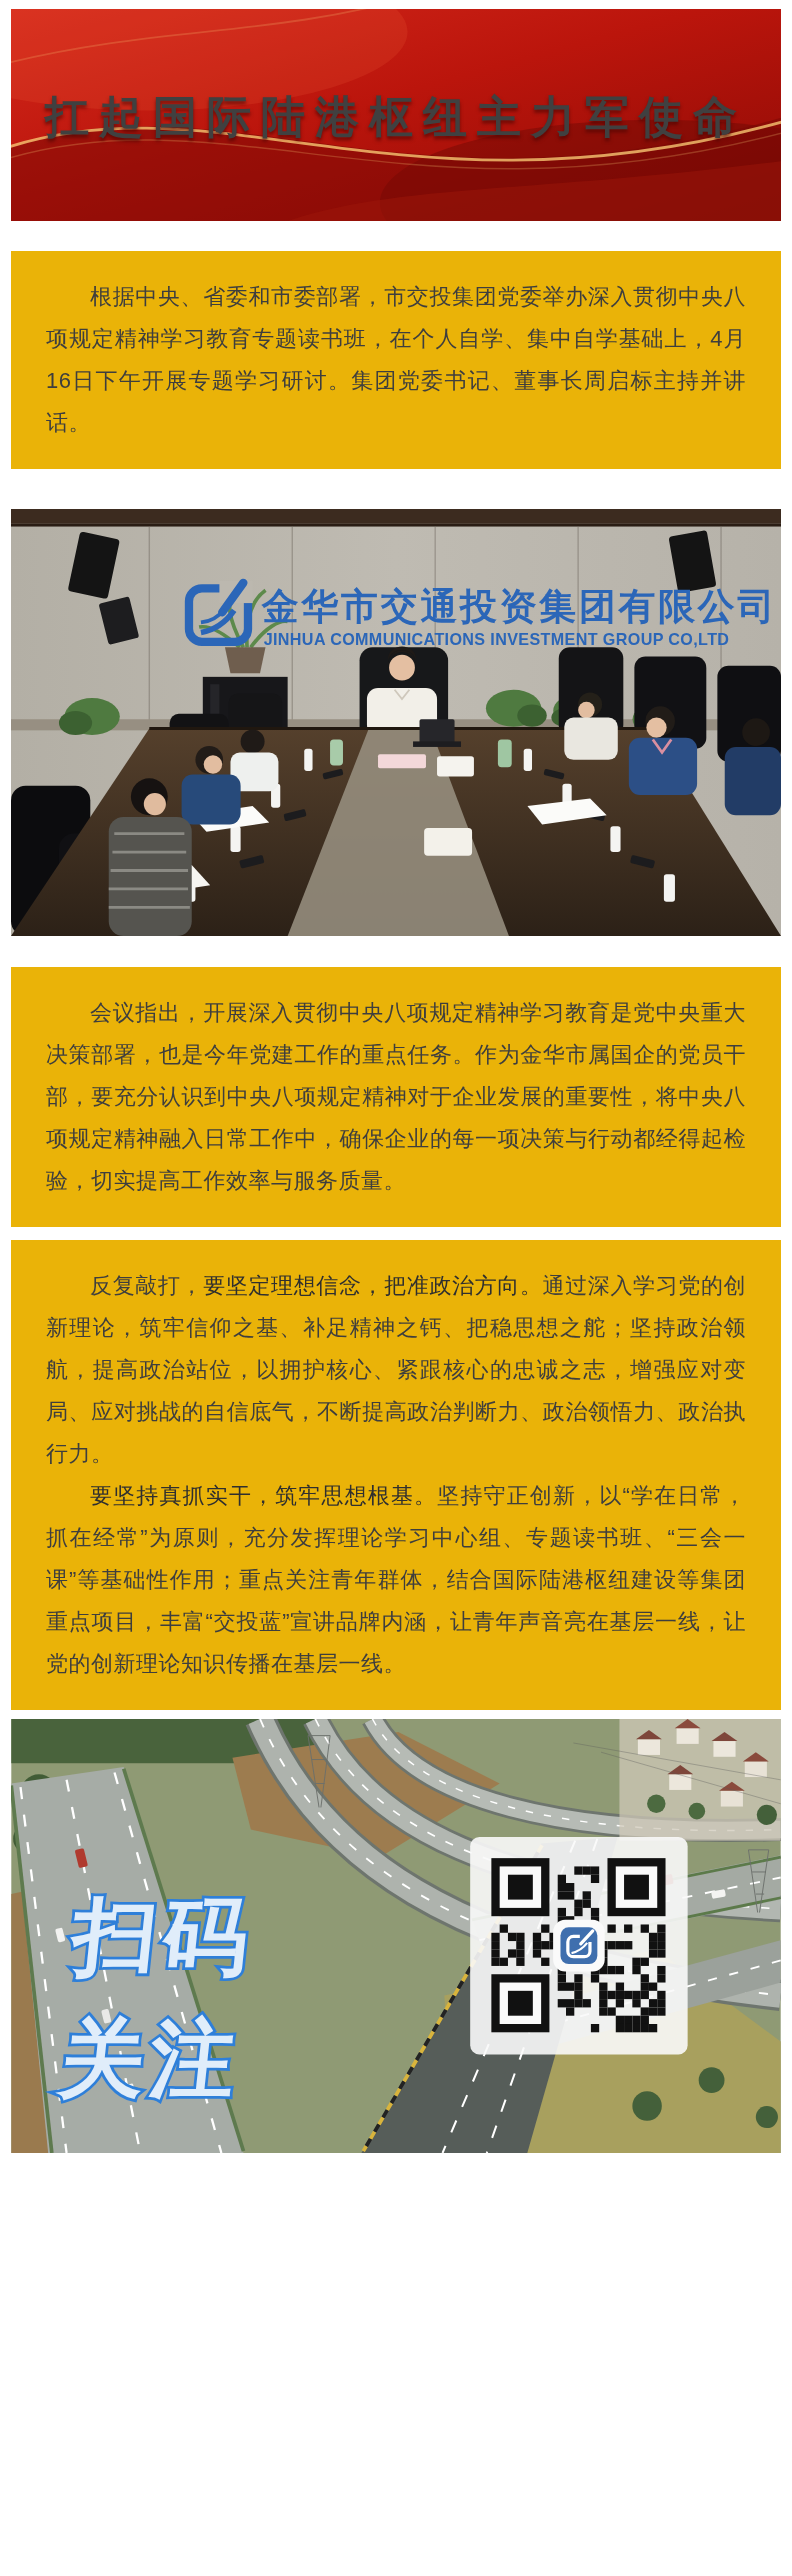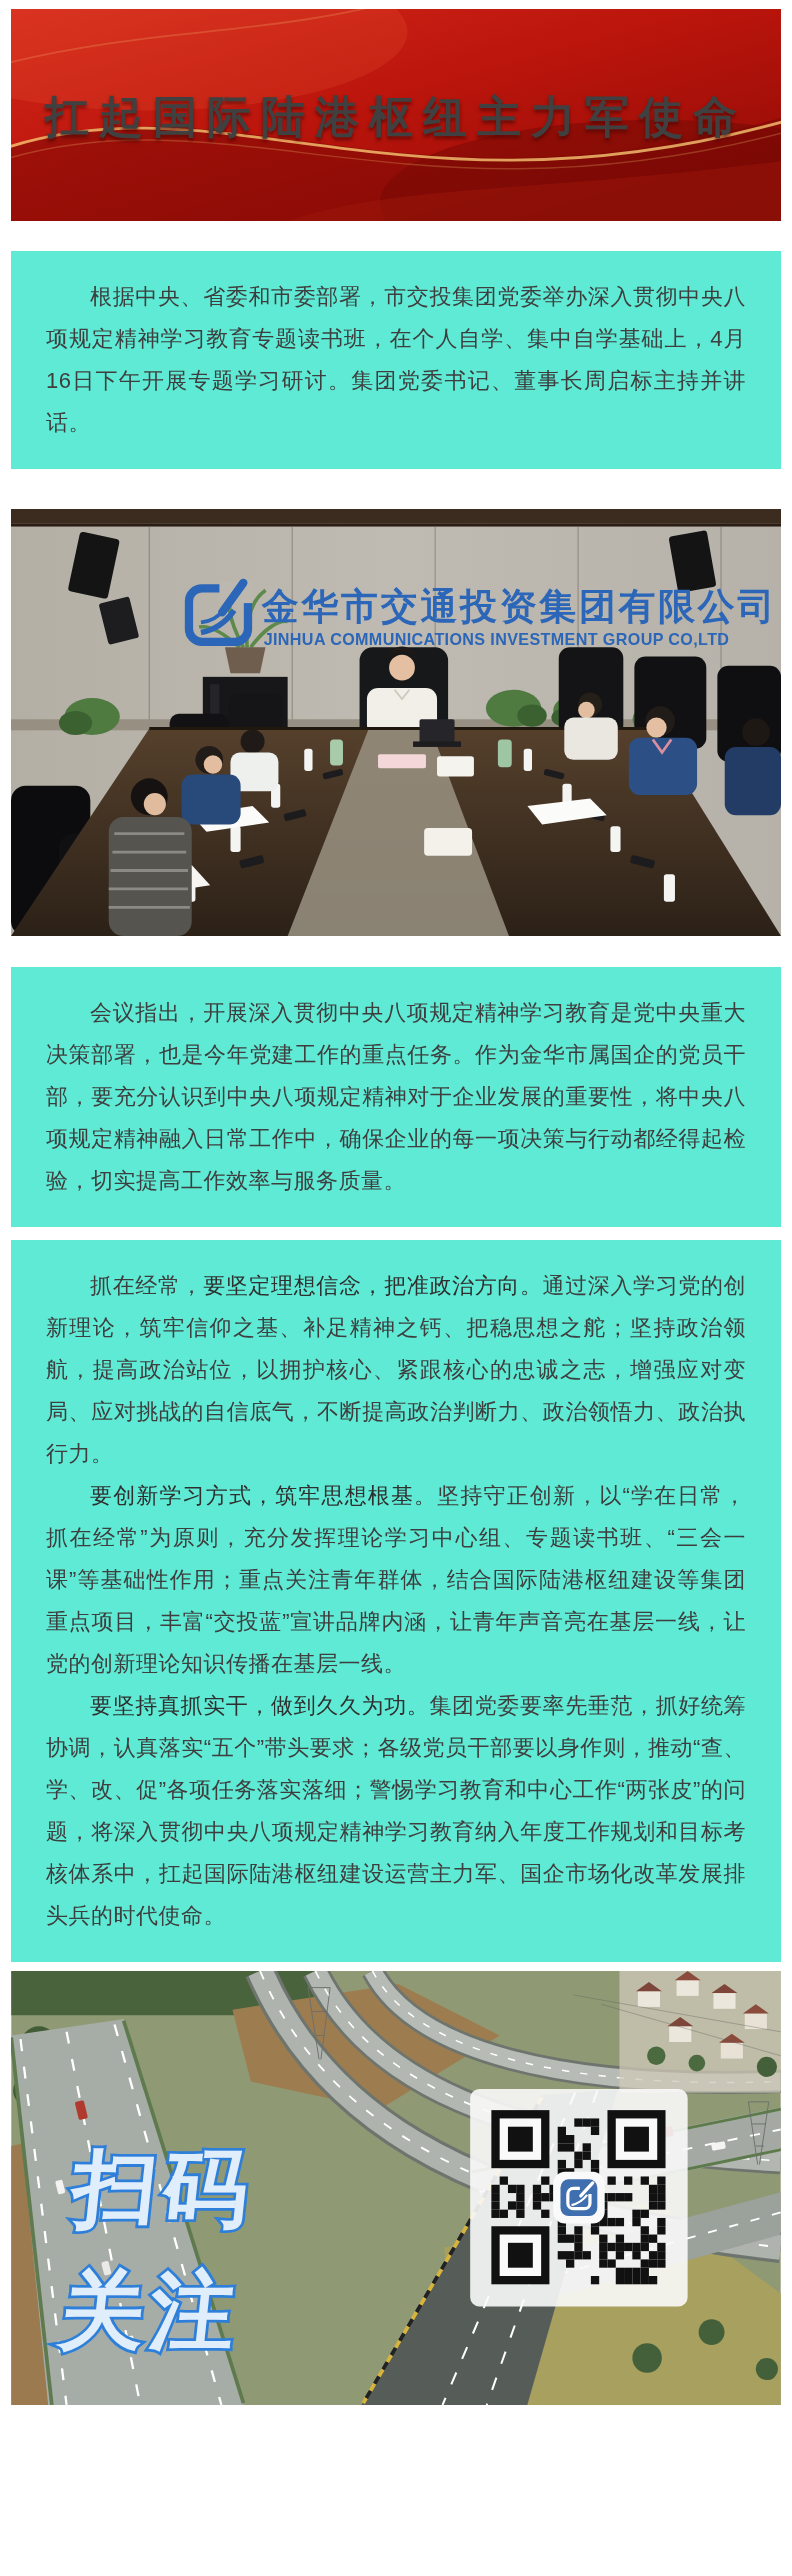--- a/index.html
+++ b/index.html
@@ -6,21 +6,21 @@
   body{width:792px;font-family:"Liberation Sans","DejaVu Sans",sans-serif;}
   .page{width:792px;box-sizing:border-box;padding:9.2px 11px 23px;background:#fff;}
 
   
   .banner{position:relative;height:212px;overflow:hidden;}
   .banner svg.silk{position:absolute;inset:0;display:block;}
   .banner .titles{position:absolute;inset:0;display:flex;flex-direction:column;justify-content:center;align-items:center;gap:13px;padding-top:5.5px;}
   .banner .line{font-family:"Liberation Serif","DejaVu Serif",serif;font-size:44px;font-weight:700;color:#404040;letter-spacing:10px;text-shadow:0 2.8px 3.7px rgba(70,5,2,.65);white-space:nowrap;}
 
   
-  .pink-box{background:#5eead4;padding:25px 35px;color:#3e3e3e;}
+  .pink-box{background:#eab308;padding:25px 35px;color:#3e3e3e;}
   .pink-box.intro{margin-top:30px;}
   .pink-box.b1{margin-top:31px;}
   .pink-box.b2{margin-top:13px;}
   .para{margin:0;font-size:22px;line-height:42px;letter-spacing:0.5px;text-indent:2em;text-align:justify;}
   .para + .para{margin-top:0;}
   .lead{font-weight:400;color:#2f2f2f;}
 
   
   figure{margin:0;}
   .photo{display:block;}
@@ -186,23 +186,22 @@
         <rect x="774" y="258" width="61" height="74" rx="12" fill="#223c66"></rect>
       </g>
     </svg>
   </figure>
 
   <section class="pink-box b1">
     <p class="para">会议指出，开展深入贯彻中央八项规定精神学习教育是党中央重大决策部署，也是今年党建工作的重点任务。作为金华市属国企的党员干部，要充分认识到中央八项规定精神对于企业发展的重要性，将中央八项规定精神融入日常工作中，确保企业的每一项决策与行动都经得起检验，切实提高工作效率与服务质量。</p>
   </section>
 
   <section class="pink-box b2">
-    <p class="para"><span>抓在经常，</span><span class="lead">要坚定理想信念，把准政治方向。</span><span>通过深入学习党的创新理论，筑牢信仰之基、补足精神之钙、把稳思想之舵；坚持政治领航，提高政治站位，以拥护核心、紧跟核心的忠诚之志，增强应对变局、应对挑战的自信底气，不断提高政治判断力、政治领悟力、政治执行力。</span></p>
-    <p class="para"><span class="lead">要创新学习方式，筑牢思想根基。</span><span>坚持守正创新，以“学在日常，抓在经常”为原则，充分发挥理论学习中心组、专题读书班、“三会一课”等基础性作用；重点关注青年群体，结合国际陆港枢纽建设等集团重点项目，丰富“交投蓝”宣讲品牌内涵，让青年声音亮在基层一线，让党的创新理论知识传播在基层一线。</span></p>
-    <p class="para"><span class="lead">要坚持真抓实干，做到久久为功。</span><span>集团党委要率先垂范，抓好统筹协调，认真落实“五个”带头要求；各级党员干部要以身作则，推动“查、学、改、促”各项任务落实落细；警惕学习教育和中心工作“两张皮”的问题，将深入贯彻中央八项规定精神学习教育纳入年度工作规划和目标考核体系中，扛起国际陆港枢纽建设运营主力军、国企市场化改革发展排头兵的时代使命。</span></p>
+    <p class="para"><span>反复敲打，</span><span class="lead">要坚定理想信念，把准政治方向。</span><span>通过深入学习党的创新理论，筑牢信仰之基、补足精神之钙、把稳思想之舵；坚持政治领航，提高政治站位，以拥护核心、紧跟核心的忠诚之志，增强应对变局、应对挑战的自信底气，不断提高政治判断力、政治领悟力、政治执行力。</span></p>
+    <p class="para"><span class="lead">要坚持真抓实干，筑牢思想根基。</span><span>坚持守正创新，以“学在日常，抓在经常”为原则，充分发挥理论学习中心组、专题读书班、“三会一课”等基础性作用；重点关注青年群体，结合国际陆港枢纽建设等集团重点项目，丰富“交投蓝”宣讲品牌内涵，让青年声音亮在基层一线，让党的创新理论知识传播在基层一线。</span></p>
   </section>
 
   <figure class="photo interchange">
     <svg width="770" height="434" viewBox="0 0 835 471">
       <g>
         <rect width="835" height="471" fill="#8f9a74"></rect>
         <rect x="0" y="0" width="340" height="48" fill="#49633c"></rect>
         <polygon points="240,42 420,14 530,70 400,150 260,120" fill="#9d7c4f"></polygon>
         <polygon points="0,190 92,170 150,471 0,471" fill="#9a7a4e"></polygon>
         <polygon points="470,300 700,250 835,350 835,471 480,471" fill="#a8a05e"></polygon>

